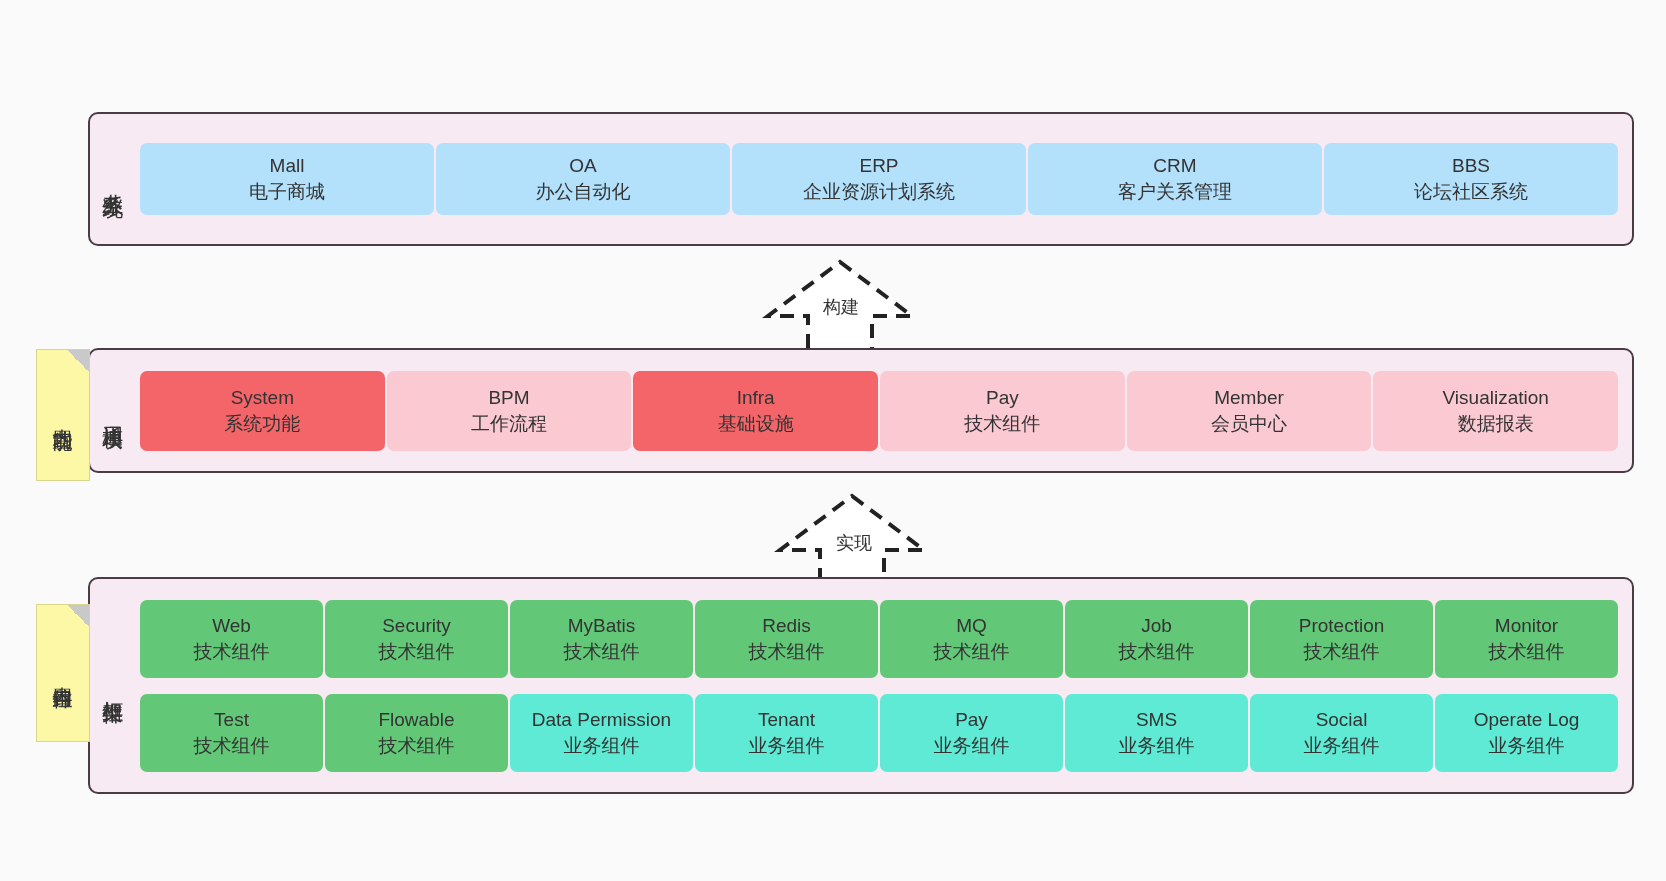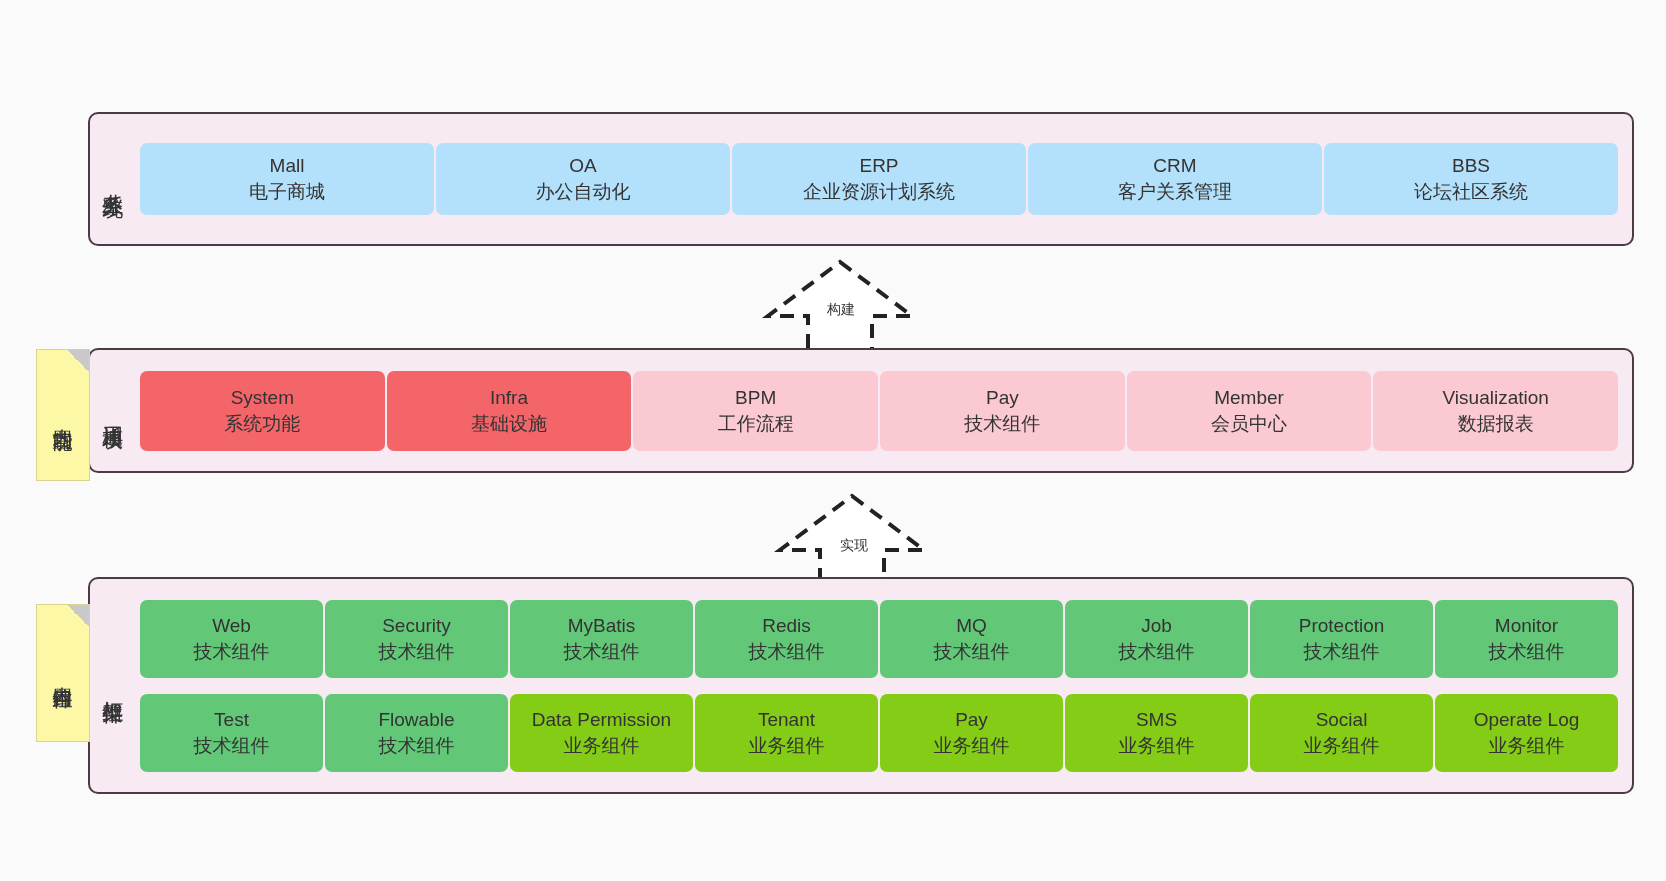--- a/index.html
+++ b/index.html
@@ -72,21 +72,21 @@
     color: #333333;
     padding: 6px 4px;
   }
   .card .l1 { display: block; }
   .card .l2 { display: block; }
 
   .card.blue   { background: #b3e0fb; }
   .card.red    { background: #f4656a; }
   .card.pink   { background: #fbc9d2; }
   .card.green  { background: #62c878; }
-  .card.lgreen { background: #84cc16; }
+  .card.lgreen { background: #5eead4; }
 
   
   #layer-business {
     left: 88px;
     top: 112px;
     width: 1546px;
     height: 134px;
   }
   #layer-business .card { height: 72px; }
 
@@ -159,21 +159,21 @@
     width: 160px;
     height: 95px;
   }
   .arrow svg { display: block; }
   .arrow .arrow-label {
     position: absolute;
     left: 0;
     right: 0;
     bottom: 8px;
     text-align: center;
-    font-size: 14px;
+    font-size: 18px;
     color: #333;
     background: transparent;
   }
   #arrow-build {
     left: 760px;
     top: 258px;
   }
   #arrow-build .arrow-label { bottom: 34px; left: 2px; }
   #arrow-implement {
     left: 772px;
@@ -220,27 +220,27 @@
 </div>
 
 <div class="layer" id="layer-modules">
   <div class="layer-label">通用模块</div>
   <div class="layer-body">
     <div class="cards-row">
       <div class="card red">
         <span class="l1">System</span>
         <span class="l2">系统功能</span>
       </div>
+      <div class="card pink">
+        <span class="l1">BPM</span>
+        <span class="l2">工作流程</span>
+      </div>
       <div class="card red">
         <span class="l1">Infra</span>
         <span class="l2">基础设施</span>
-      </div>
-      <div class="card pink">
-        <span class="l1">BPM</span>
-        <span class="l2">工作流程</span>
       </div>
       <div class="card pink">
         <span class="l1">Pay</span>
         <span class="l2">技术组件</span>
       </div>
       <div class="card pink">
         <span class="l1">Member</span>
         <span class="l2">会员中心</span>
       </div>
       <div class="card pink">

